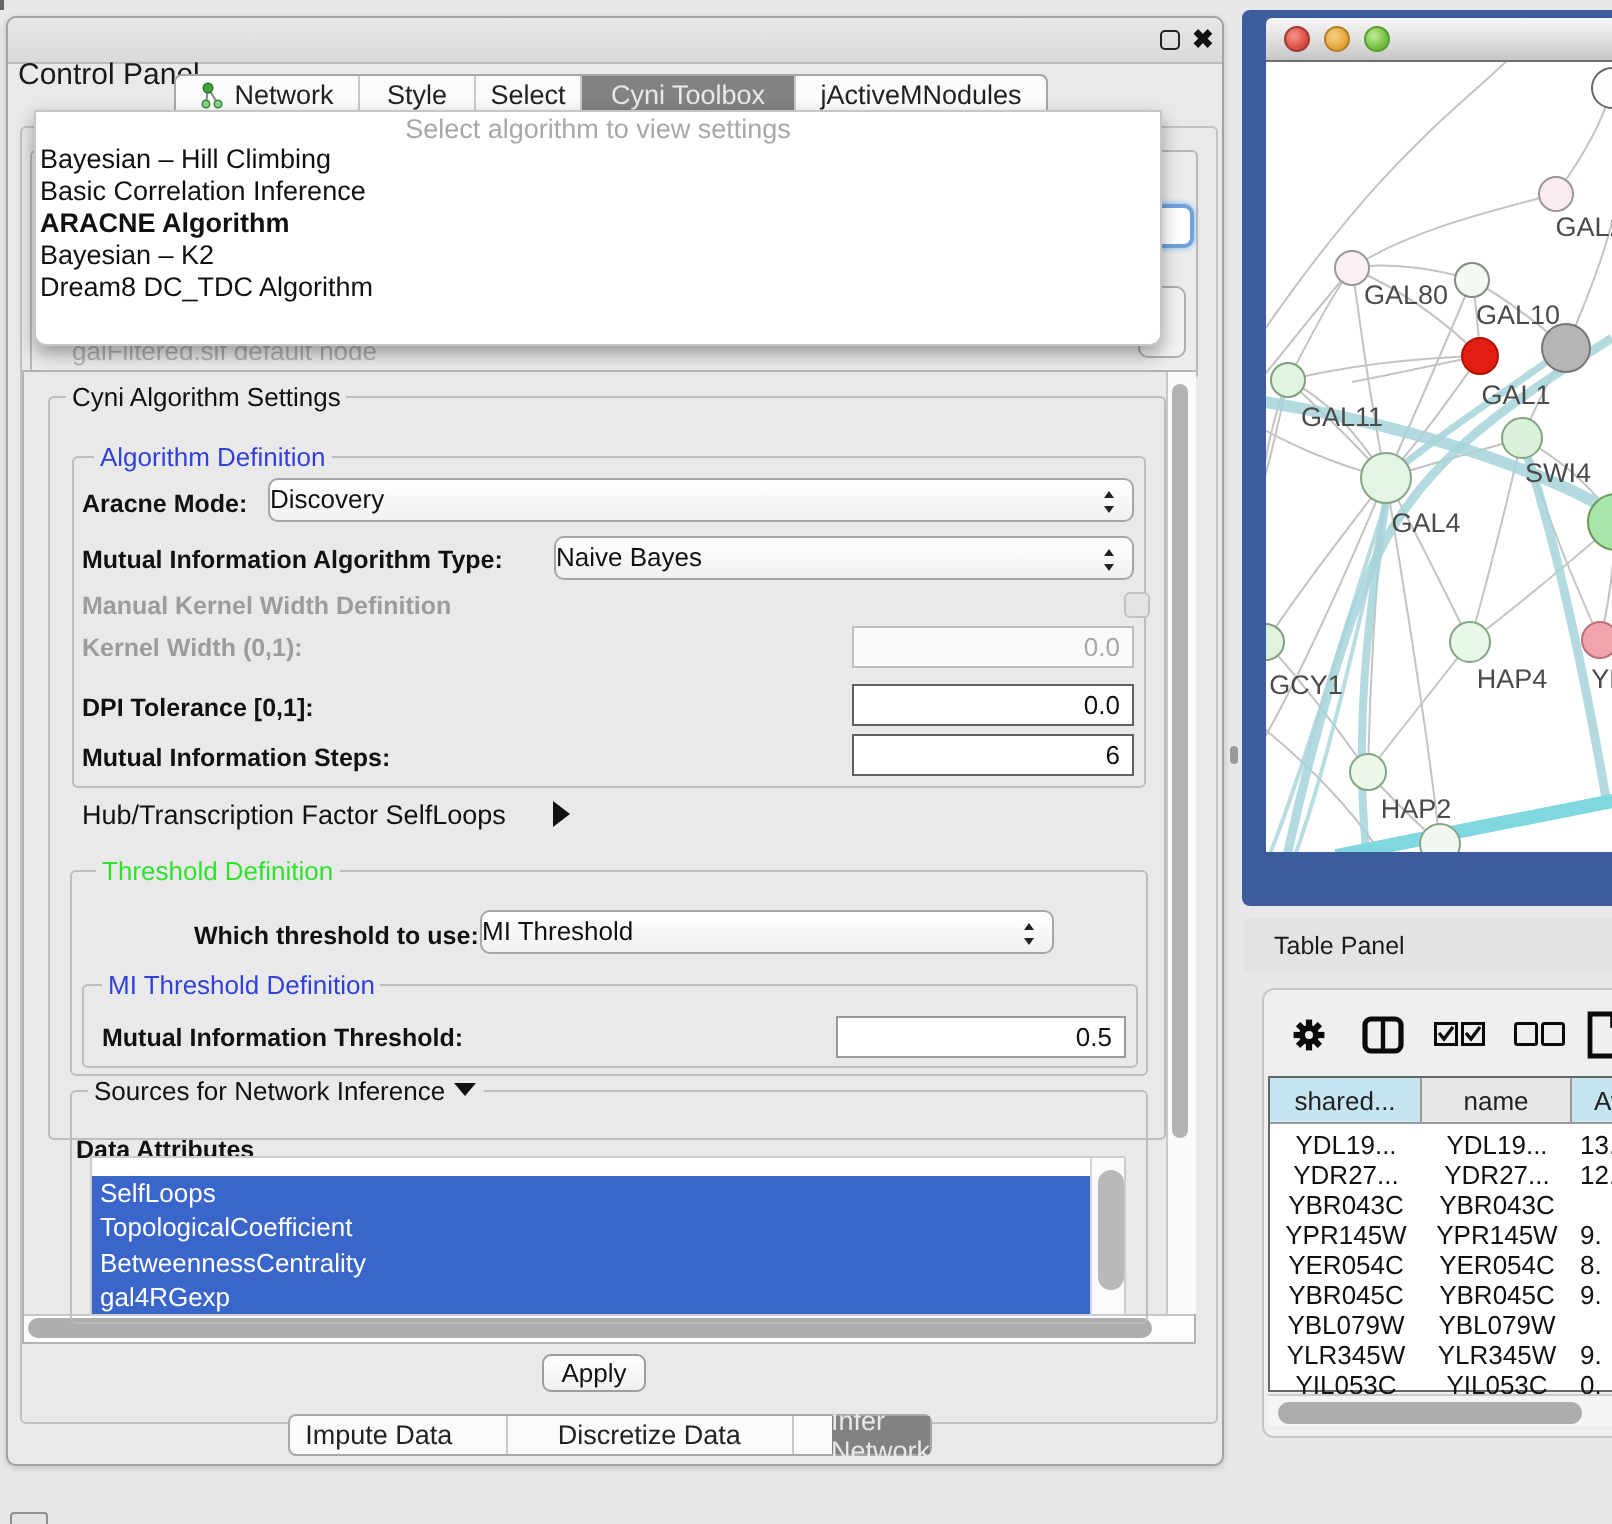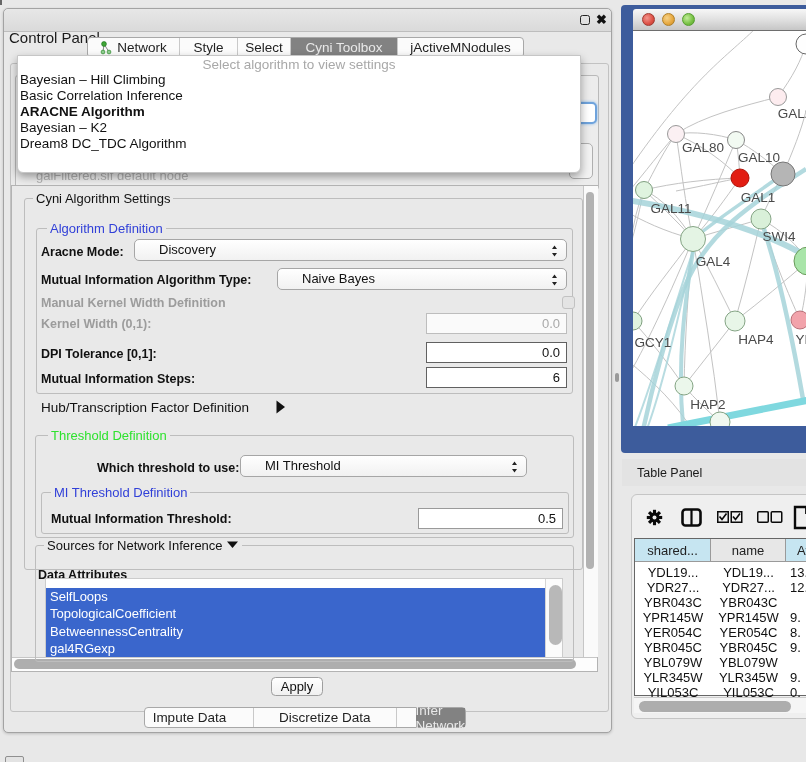--- a/index.html
+++ b/index.html
@@ -34,21 +34,21 @@
 #vscroll { left:578.5px; top:177px; width:15px; height:471px; background:#fafafa; border-left:1px solid #c6c6c6; }
 #vthumb { left:581.5px; top:183px; width:8.5px; height:377px; background:#b2b2b2; border-radius:6px;}
 #hscroll { left:8px; top:648px; width:585px; height:14px; background:#fdfdfd; border-top:1px solid #c6c6c6;}
 #hthumb { left:10px; top:650px; width:562px; height:10px; background:#aeaeae; border-radius:5.5px;}
 
 .group { border:1px solid #bdbdbd; border-radius:3px; }
 .gtitle { position:absolute; top:-8px; font-size:13px; background:#e9e9e9; padding:0 3px; white-space:nowrap; }
 .lbl { position:absolute; font-size:12.5px; font-weight:bold; color:#111; white-space:nowrap; }
 .dis { color:#9c9c9c; }
 .combo { position:absolute; height:22px; background:linear-gradient(#ffffff,#f1f1f1); border:1px solid #a6a6a6;
-  border-radius:5px; font-size:13px; color:#111; line-height:20px; padding-left:24px; }
+  border-radius:5px; font-size:13px; color:#111; line-height:20px; }
 .carr { position:absolute; right:7px; top:2px; width:9px; height:18px; }
 .field { position:absolute; height:21px; background:#fff; font-size:13px; color:#111;
   text-align:right; padding:2px 6px 0 0; }
 
 #popup { left:17px; top:55px; width:564px; height:118px; background:#fff;
   border:1px solid #c6c6c6; border-radius:0 0 6px 6px; box-shadow:0 4px 9px rgba(0,0,0,0.35);
   font-size:13.5px; color:#111; }
 #popup .hint { text-align:center; color:#a8a8a8; height:16px; line-height:17px;}
 #popup .pi { height:16px; line-height:16px; padding-left:2px; white-space:nowrap;}
 
@@ -141,21 +141,21 @@
     </div>
     <div class="lbl dis" style="left:37px; top:287px;">Manual Kernel Width Definition</div>
     <div class="abs" style="left:558px; top:287px; width:13px; height:13px; background:#e4e4e4; border:1px solid #c2c2c2; border-radius:3px;"></div>
     <div class="lbl dis" style="left:37px; top:308px;">Kernel Width (0,1):</div>
     <div class="field" style="left:422px; top:304px; width:141px; border:1px solid #bdbdbd; background:#fafafa; color:#a8a8a8;">0.0</div>
     <div class="lbl" style="left:37px; top:338px;">DPI Tolerance [0,1]:</div>
     <div class="field" style="left:422px; top:333px; width:141px; border:1.5px solid #616161;">0.0</div>
     <div class="lbl" style="left:37px; top:363px;">Mutual Information Steps:</div>
     <div class="field" style="left:422px; top:358px; width:141px; border:1.5px solid #616161;">6</div>
 
-    <div class="abs" style="left:37px; top:391px; font-size:13.5px; color:#111; white-space:nowrap;">Hub/Transcription Factor Definition</div>
+    <div class="abs" style="left:37px; top:391px; font-size:13.5px; color:#111; white-space:nowrap;">Hub/Transcription Factor SelfLoops</div>
     <svg class="abs" style="left:270px; top:390px;" width="13" height="16" viewBox="0 0 13 16">
         <path d="M2.5 1.5 L11 8 L2.5 14.5 Z" fill="#111"></path>
       </svg>
 
     <div class="abs group" style="left:31px; top:426px; width:539px; height:103px;">
       <span class="gtitle" style="left:12px; color:#2ee22e;">Threshold Definition</span>
     </div>
     <div class="lbl" style="left:93px; top:452px;">Which threshold to use:</div>
     <div class="combo" style="left:236px; top:446px; width:287px;">MI Threshold
       <svg class="carr" viewBox="0 0 9 18">

